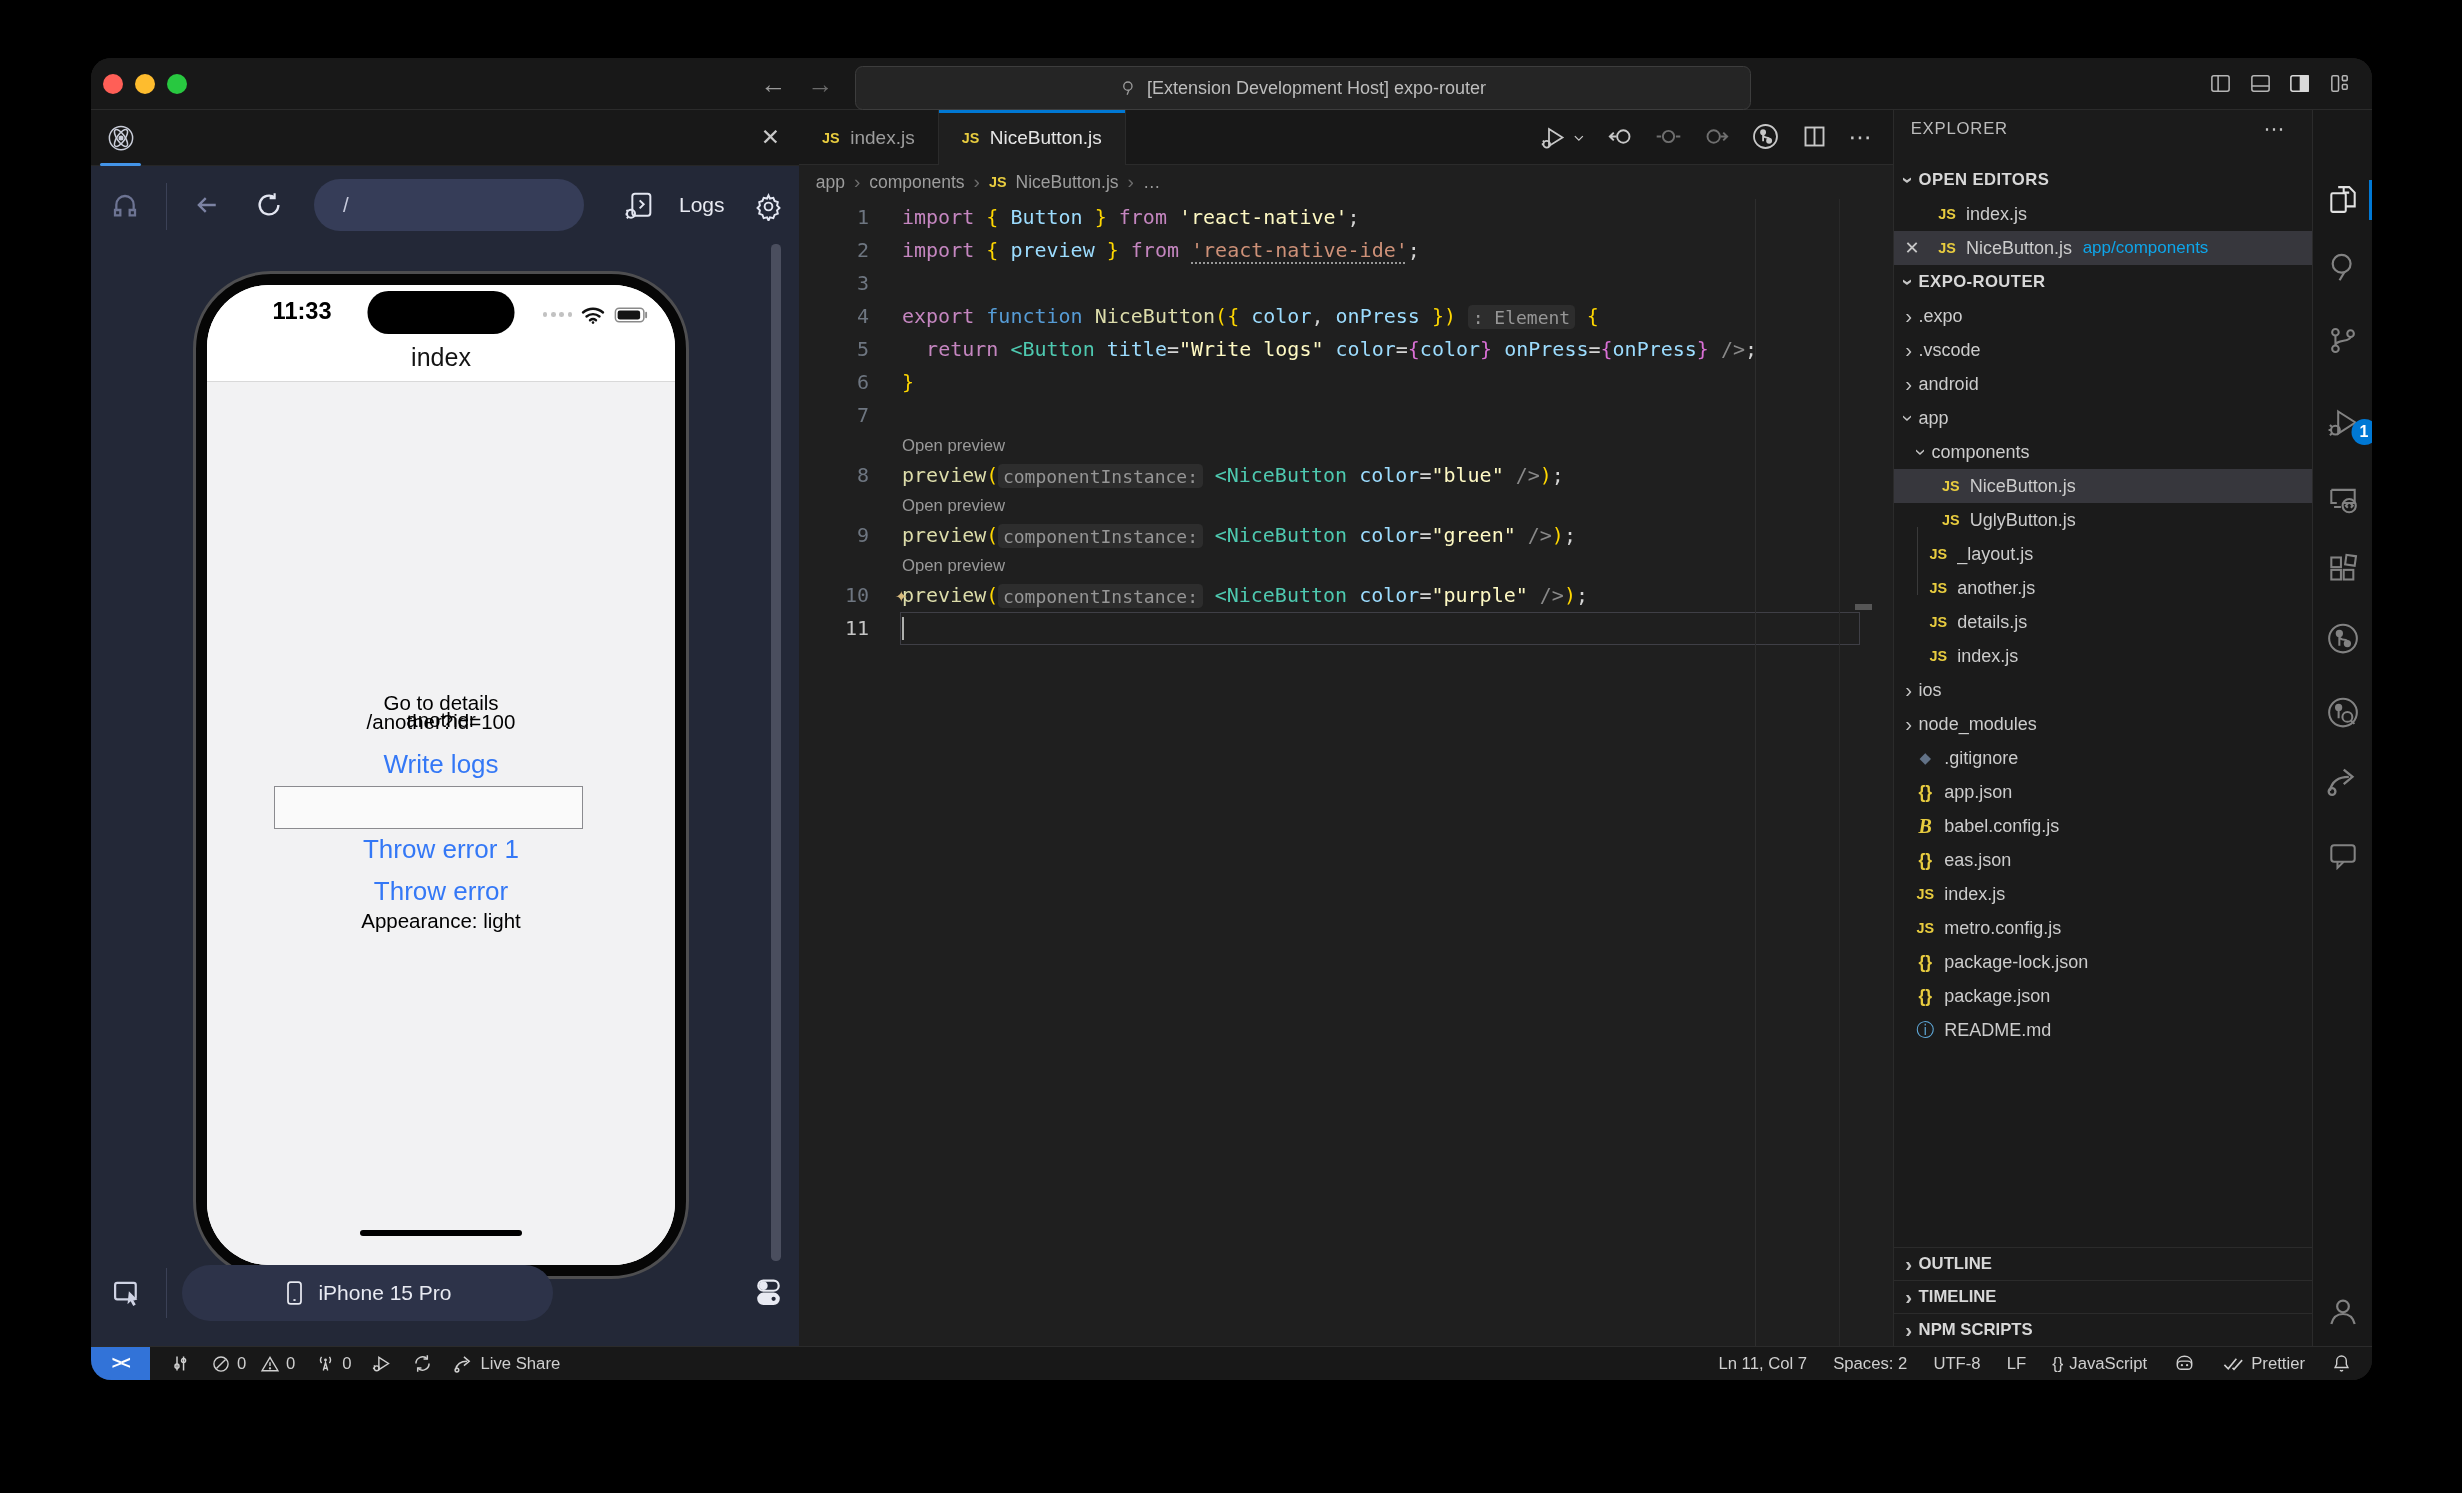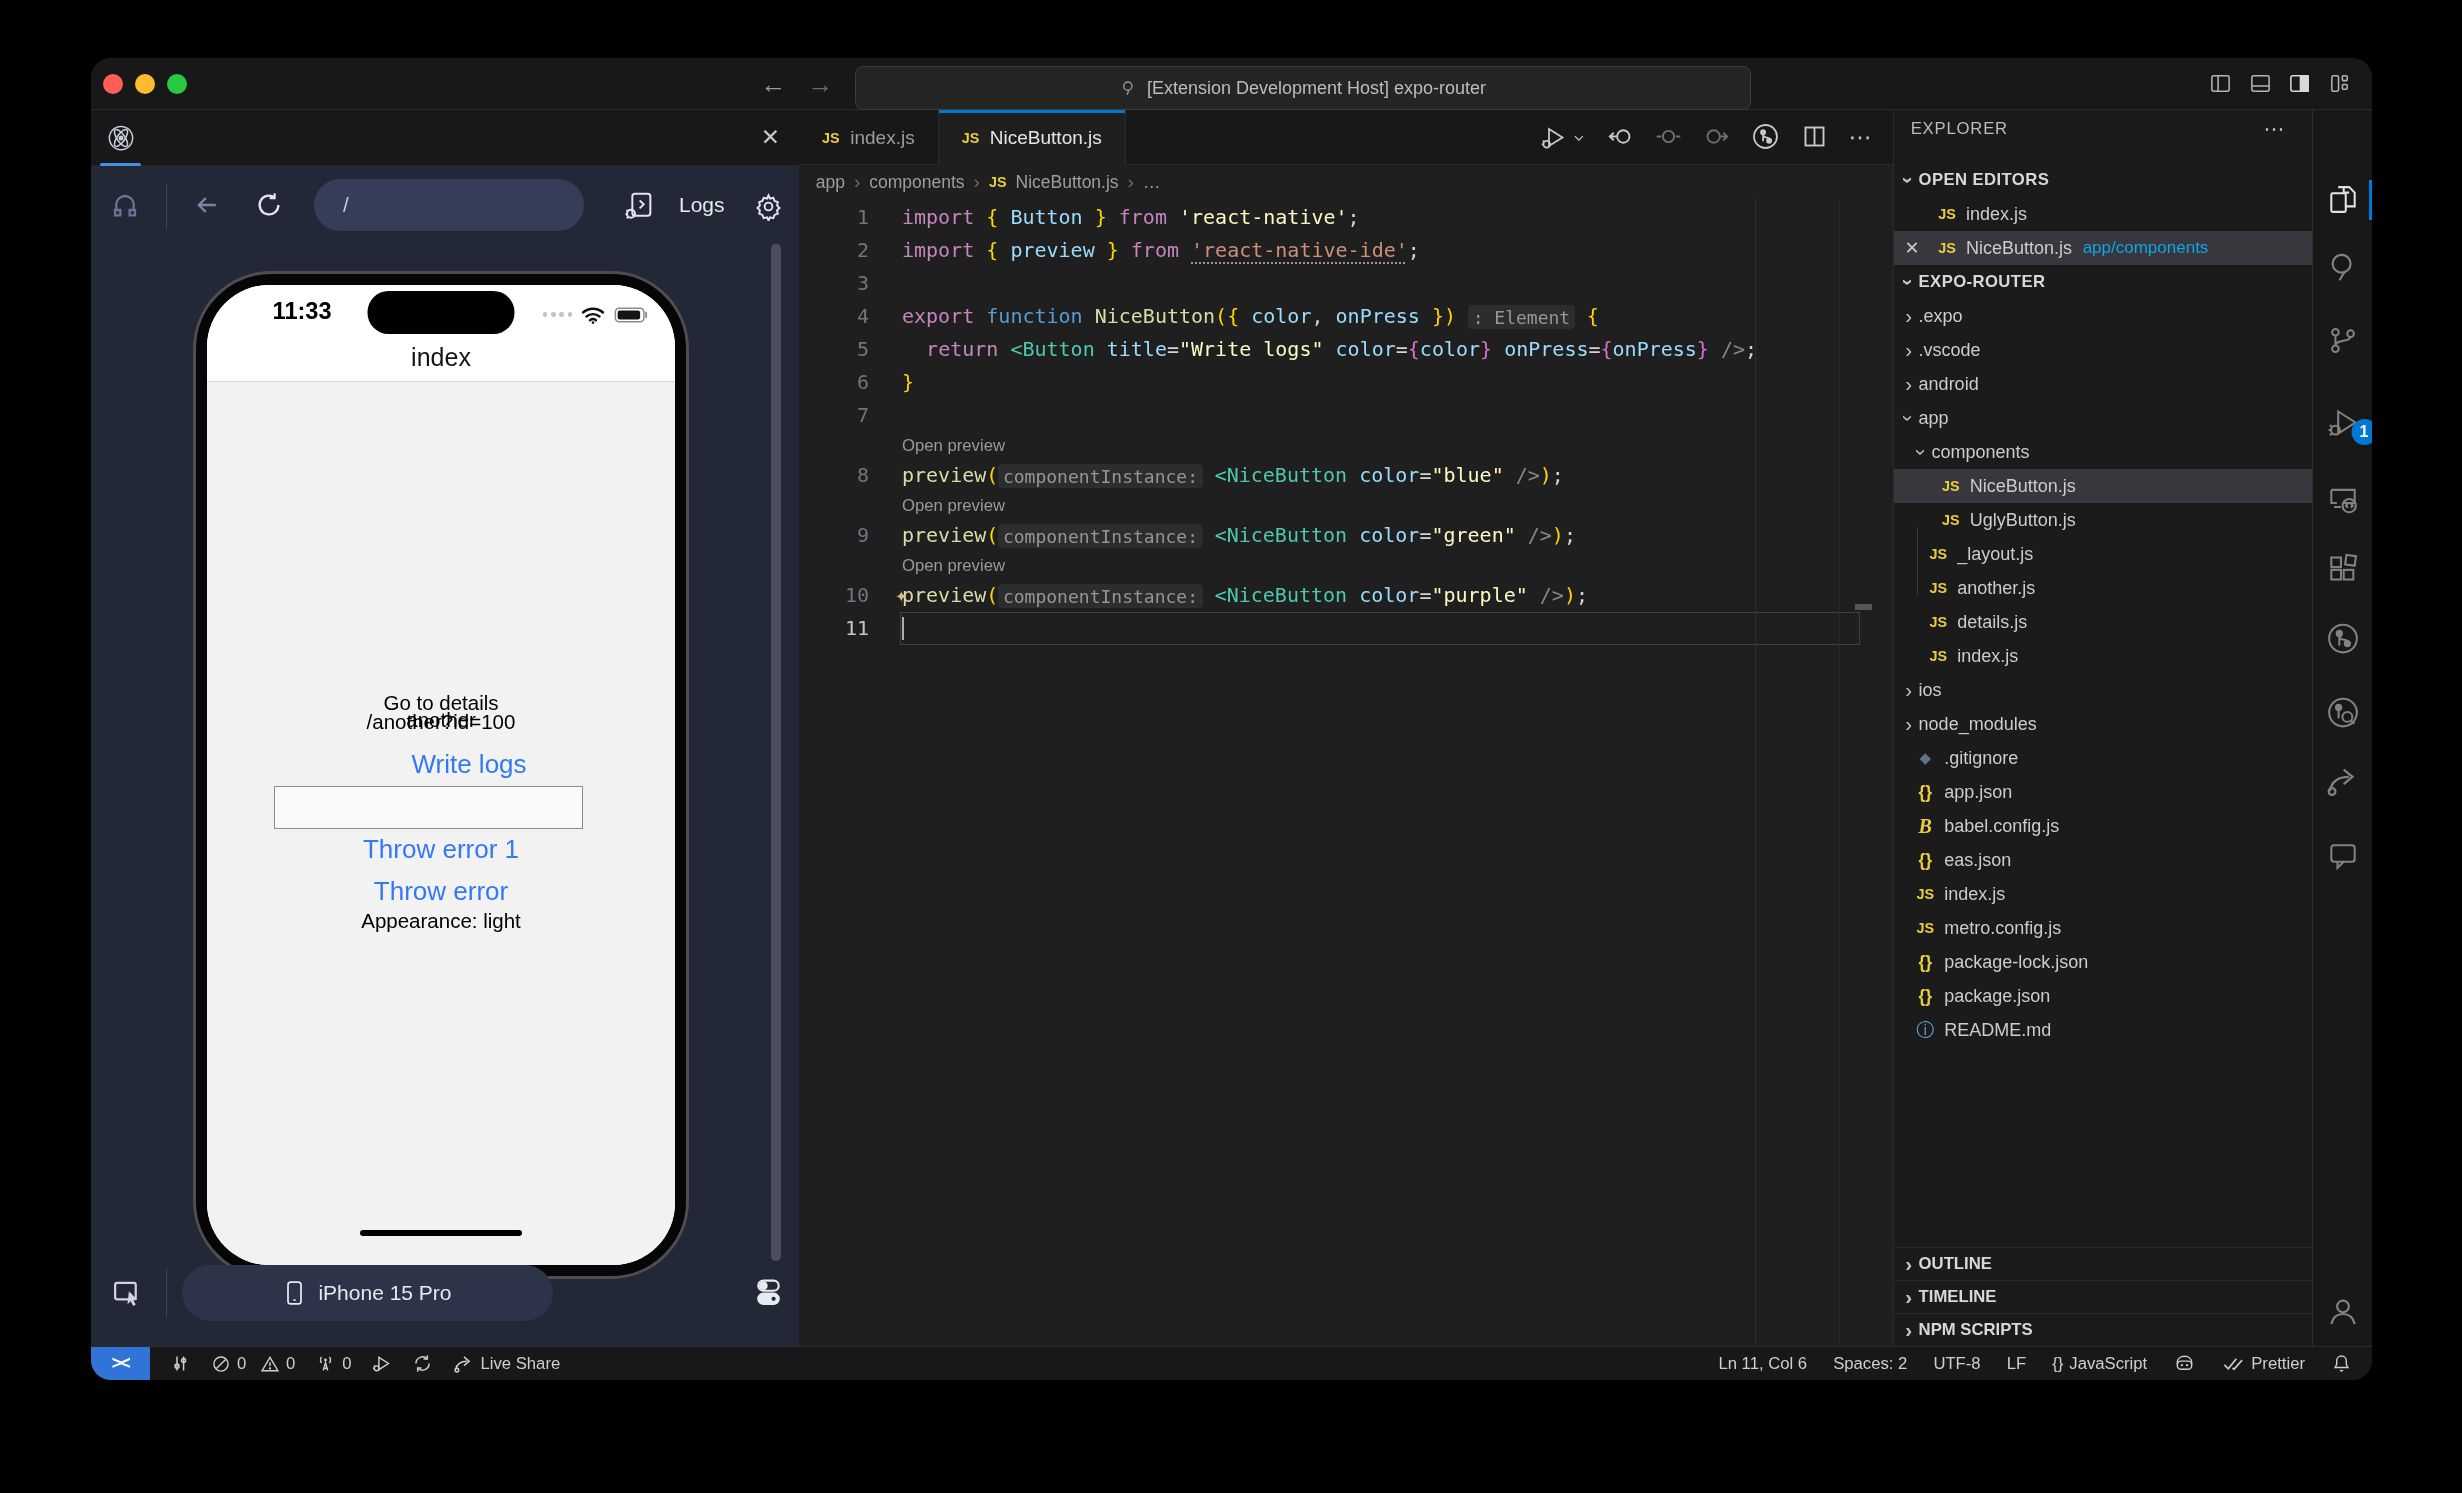--- a/index.html
+++ b/index.html
@@ -238,21 +238,21 @@
                 <rect x="4.5" y="6" width="30" height="12" rx="3" fill="#141414"></rect>
                 <path d="M42.5 9v6" stroke="#8a8a8a" stroke-width="2.5" stroke-linecap="round"></path>
               </svg>
           </div>
           <div class="phone-title">index</div>
         </div>
         <div class="phone-content">
           <div class="p-text" style="top:309px;">Go to details</div>
           <div class="p-text" style="top:326px;">another</div>
           <div class="p-text" style="top:328px;">/another?id=100</div>
-          <div class="p-link" style="top:367px;padding-left:28px;">Write logs</div>
+          <div class="p-link" style="top:367px;">Write logs</div>
           <input class="p-input" style="top: 404px;" value="">
           <div class="p-link" style="top:452px;">Throw error 1</div>
           <div class="p-link" style="top:494px;">Throw error</div>
           <div class="p-text" style="top:527px;">Appearance: light</div>
           <div class="home-indicator"></div>
         </div>
       </div>
     </div>
 
     <span class="panel-scrollbar"></span>
@@ -656,21 +656,21 @@
       <svg width="21" height="21" viewBox="0 0 24 24" fill="none" stroke="#cfcfcf" stroke-width="1.7">
           <path d="M3 19c1.5-7 7-9.5 13-9.5"></path>
           <path d="M12.5 4.5l6 5-6 5"></path>
           <circle cx="4.5" cy="19.5" r="2.1"></circle>
         </svg>
       <span>Live Share</span>
     </span>
 
     <div class="sb-right">
       <span class="sb-item">
-          <span>Ln 11, Col 6</span>
+          <span>Ln 11, Col 7</span>
         </span>
       <span class="sb-item">
           <span>Spaces: 2</span>
         </span>
       <span class="sb-item">
           <span>UTF-8</span>
         </span>
       <span class="sb-item">
           <span>LF</span>
         </span>

